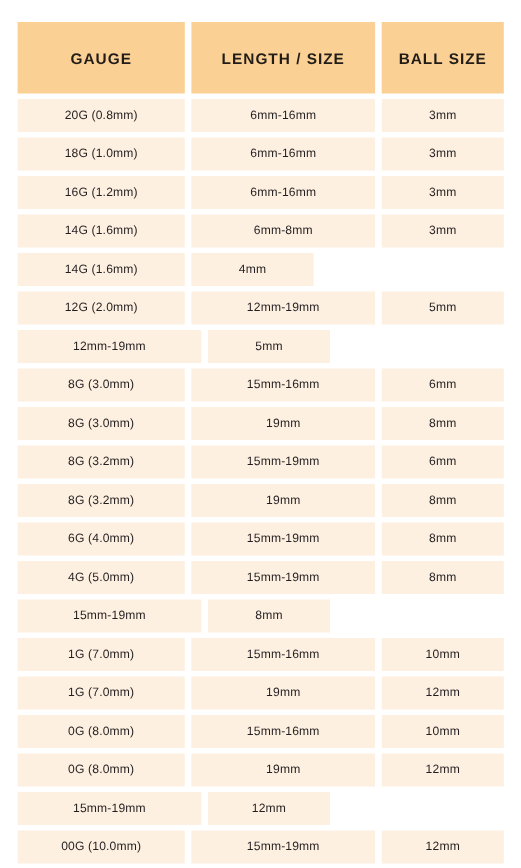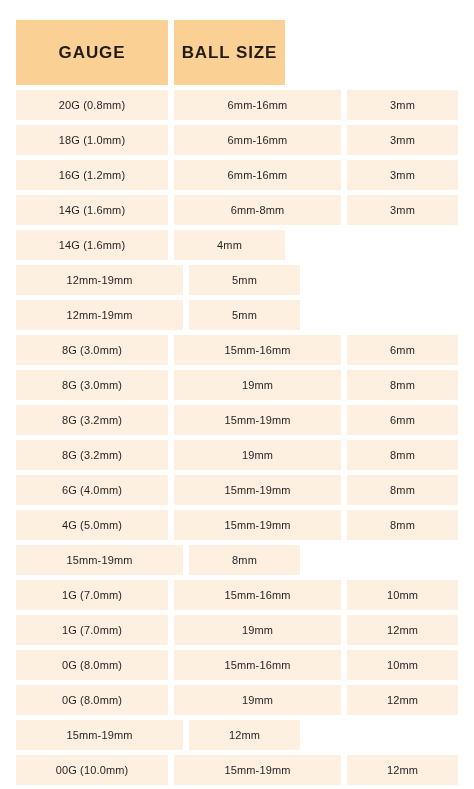--- a/index.html
+++ b/index.html
@@ -42,41 +42,42 @@
   .col-ball   { width: 111px; flex: 0 0 111px; }
 
   
   .header-row {
     margin-bottom: 5px;
   }
   .header-row .cell {
     height: 65px;
     background: #fbd094;
     color: #211c18;
-    font-size: 17px;
+    font-size: 14px;
     font-weight: bold;
     letter-spacing: 0.9px;
   }
 
   
   .data-row .cell {
     height: 30px;
     background: #fdf0e1;
     color: #231f20;
     font-size: 11px;
     font-weight: normal;
     letter-spacing: 0.15px;
   }
 </style>
 </head>
 <body>
 
 <div id="size-chart-table">
   <div class="chart-row header-row">
     <div class="cell col-gauge">GAUGE</div>
+    <div class="cell col-length">LENGTH / SIZE</div>
     <div class="cell col-ball">BALL SIZE</div>
   </div>
   <div id="table-body">
       <div class="chart-row data-row">
         <div class="cell col-gauge">20G (0.8mm)</div>
         <div class="cell col-length">6mm-16mm</div>
         <div class="cell col-ball">3mm</div>
       </div>
       <div class="chart-row data-row">
         <div class="cell col-gauge">18G (1.0mm)</div>
@@ -91,20 +92,21 @@
       <div class="chart-row data-row">
         <div class="cell col-gauge">14G (1.6mm)</div>
         <div class="cell col-length">6mm-8mm</div>
         <div class="cell col-ball">3mm</div>
       </div>
       <div class="chart-row data-row">
         <div class="cell col-gauge">14G (1.6mm)</div>
         <div class="cell col-ball">4mm</div>
       </div>
       <div class="chart-row data-row">
+        <div class="cell col-gauge">12G (2.0mm)</div>
         <div class="cell col-length">12mm-19mm</div>
         <div class="cell col-ball">5mm</div>
       </div>
       <div class="chart-row data-row">
         <div class="cell col-length">12mm-19mm</div>
         <div class="cell col-ball">5mm</div>
       </div>
       <div class="chart-row data-row">
         <div class="cell col-gauge">8G (3.0mm)</div>
         <div class="cell col-length">15mm-16mm</div>

